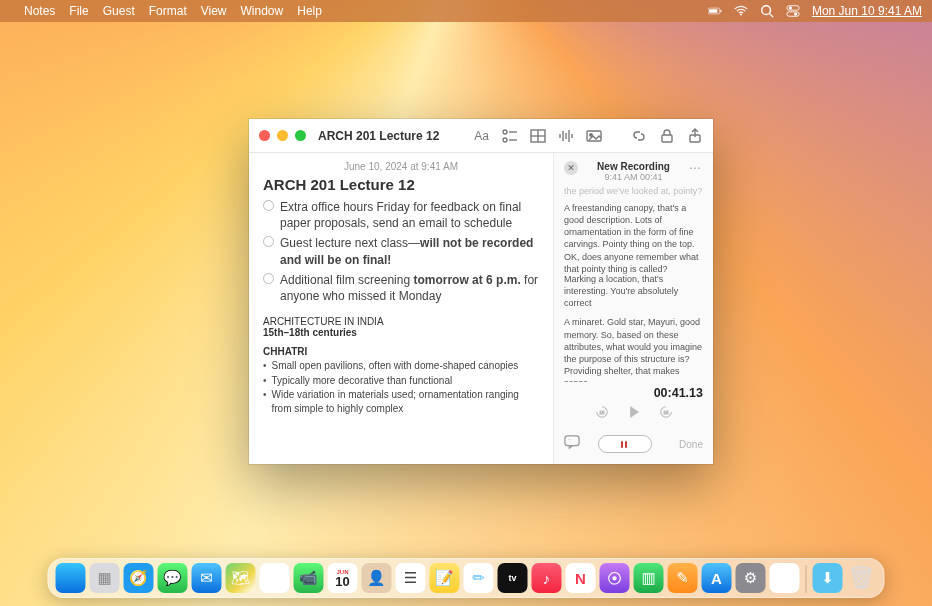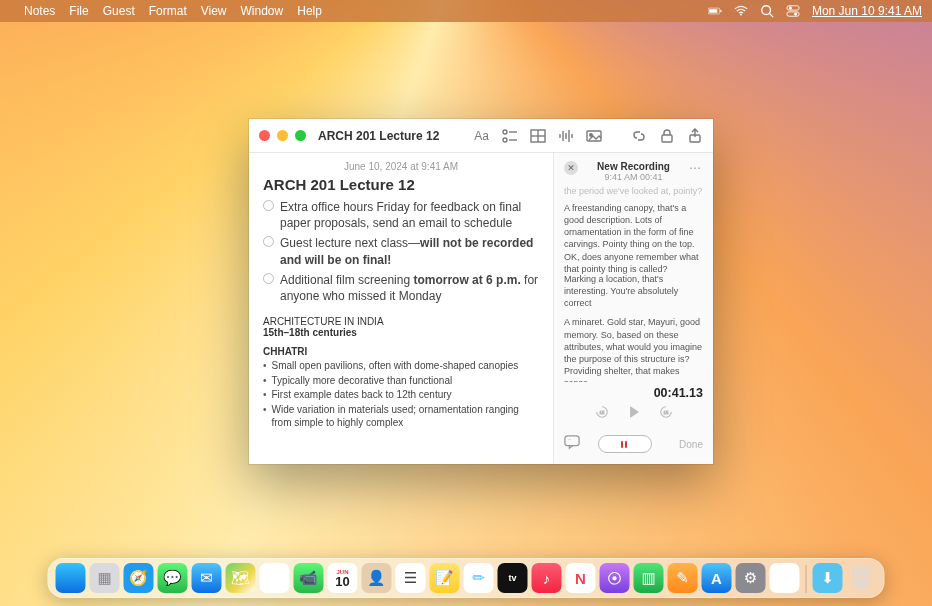--- a/index.html
+++ b/index.html
@@ -210,23 +210,20 @@
       <div class="sectH">ARCHITECTURE IN INDIA</div>
       <div class="sectSub">15th–18th centuries</div>
       <div class="sectH2">CHHATRI</div>
       <div class="bul">
           <span>Small open pavilions, often with dome-shaped canopies</span>
         </div>
       <div class="bul">
           <span>Typically more decorative than functional</span>
         </div>
       <div class="bul">
-          <span>First example dates back to 12th century</span>
-        </div>
-      <div class="bul">
           <span>Wide variation in materials used; ornamentation ranging from simple to highly complex</span>
         </div>
 
     </div>
 
     <div class="rcol">
       <div class="rHead">
         <span class="closeC">✕</span>
         <div class="mid">
           <div class="rtitle">New Recording</div>

